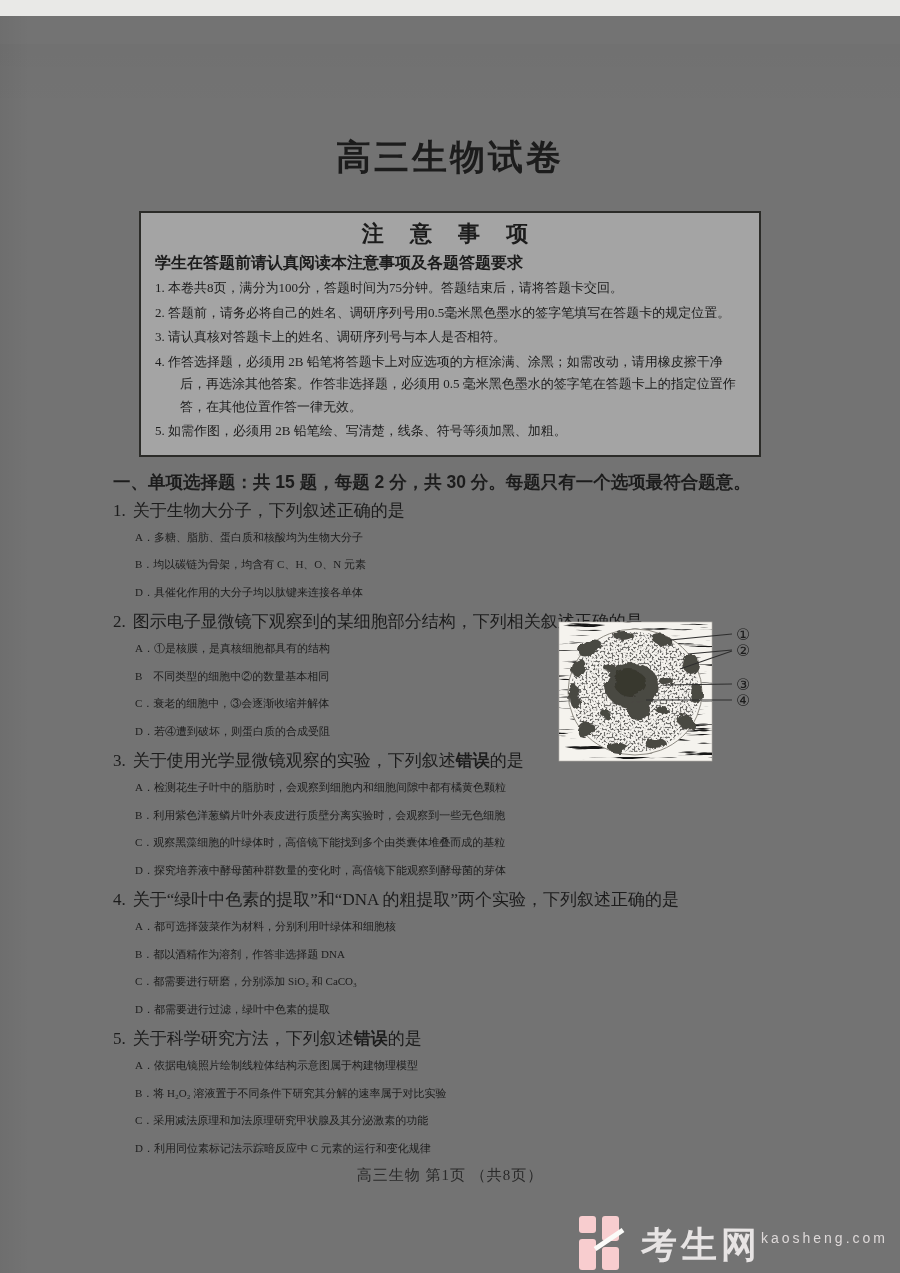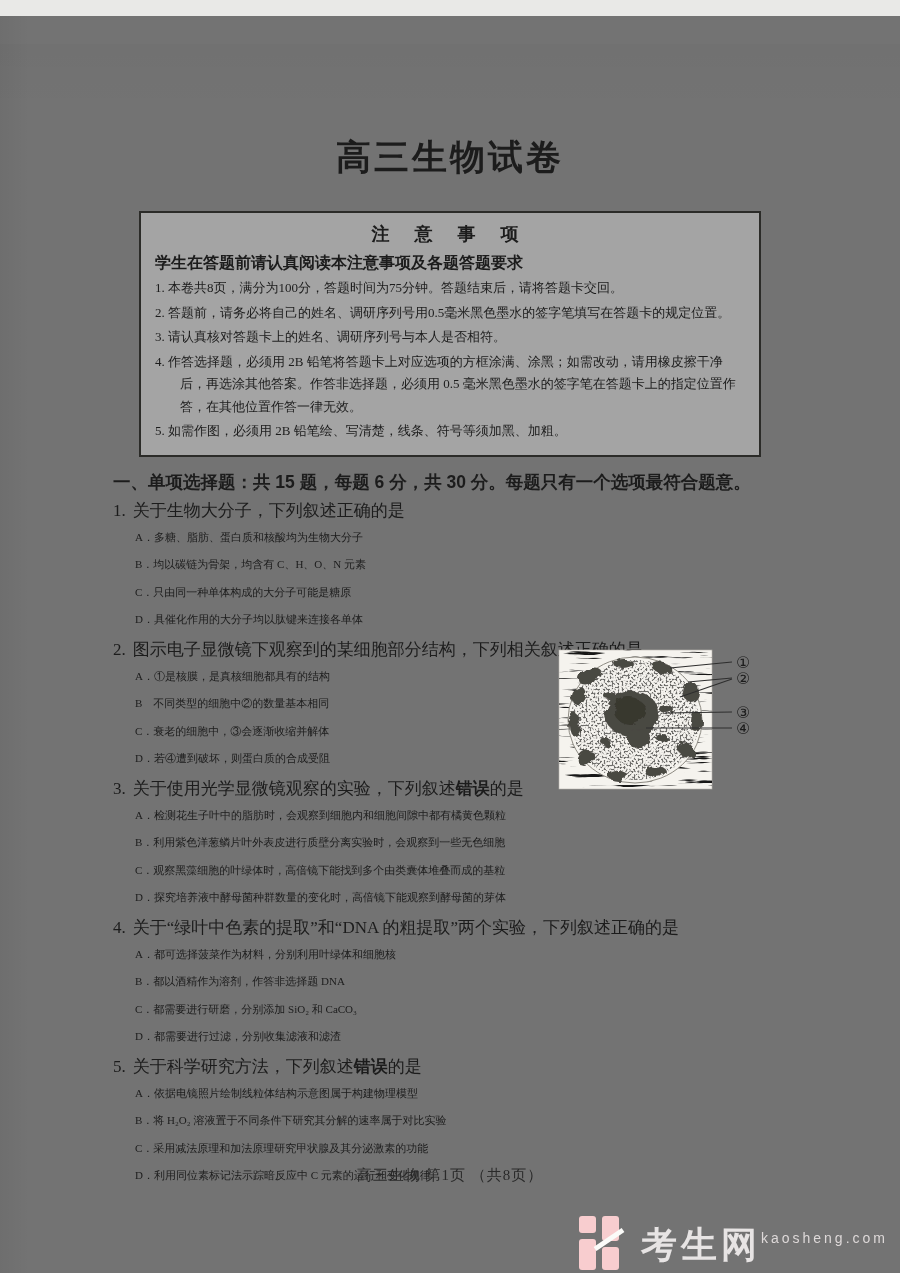--- a/index.html
+++ b/index.html
@@ -31,21 +31,21 @@
   .notice-box{
     width:590px;
     margin:30px auto 0;
     border:2px solid #2b2b28;
     padding:8px 14px 12px;
     background:rgba(255,255,255,.35);
   }
   .notice-title{
     text-align:center;
     font-family:"Liberation Sans","DejaVu Sans",sans-serif;
-    font-weight:bold;font-size:18px;letter-spacing:10px;
+    font-weight:bold;font-size:22px;letter-spacing:10px;
     line-height:26px;
   }
   .notice-sub{
     font-family:"Liberation Sans","DejaVu Sans",sans-serif;
     font-weight:bold;font-size:16px;line-height:24px;margin-top:4px;
   }
   .nitem{
     font-size:13px;line-height:22.5px;
     padding-left:25px;text-indent:-25px;margin-top:2px;
   }
@@ -94,28 +94,27 @@
     <div id="notice-items">
         <div class="nitem">1. 本卷共8页，满分为100分，答题时间为75分钟。答题结束后，请将答题卡交回。</div>
         <div class="nitem">2. 答题前，请务必将自己的姓名、调研序列号用0.5毫米黑色墨水的签字笔填写在答题卡的规定位置。</div>
         <div class="nitem">3. 请认真核对答题卡上的姓名、调研序列号与本人是否相符。</div>
         <div class="nitem">4. 作答选择题，必须用 2B 铅笔将答题卡上对应选项的方框涂满、涂黑；如需改动，请用橡皮擦干净后，再选涂其他答案。作答非选择题，必须用 0.5 毫米黑色墨水的签字笔在答题卡上的指定位置作答，在其他位置作答一律无效。</div>
         <div class="nitem">5. 如需作图，必须用 2B 铅笔绘、写清楚，线条、符号等须加黑、加粗。</div>
       </div>
   </div>
 
   <div class="content">
-    <div class="section-head">一、单项选择题：共 15 题，每题 6 分，共 30 分。每题只有一个选项最符合题意。</div>
+    <div class="section-head">一、单项选择题：共 15 题，每题 2 分，共 30 分。每题只有一个选项最符合题意。</div>
     <div id="questions">
         <div class="q">
           <div class="stem"><span class="qnum">1.</span><span>关于生物大分子，下列叙述正确的是</span></div>
           <div class="opts">
             <div class="opt">A．多糖、脂肪、蛋白质和核酸均为生物大分子</div>
             <div class="opt">B．均以碳链为骨架，均含有 C、H、O、N 元素</div>
-            <div class="opt">C．只由同一种单体构成的大分子可能是糖原</div>
             <div class="opt">D．具催化作用的大分子均以肽键来连接各单体</div>
           </div>
         </div>
         <div class="q">
           <div class="stem"><span class="qnum">2.</span><span>图示电子显微镜下观察到的某细胞部分结构，下列相关叙述正确的是</span></div>
           <div class="opts">
             <div class="opt">A．①是核膜，是真核细胞都具有的结构</div>
             <div class="opt">B　不同类型的细胞中②的数量基本相同</div>
             <div class="opt">C．衰老的细胞中，③会逐渐收缩并解体</div>
             <div class="opt">D．若④遭到破坏，则蛋白质的合成受阻</div>
@@ -188,21 +187,21 @@
             <div class="opt">C．观察黑藻细胞的叶绿体时，高倍镜下能找到多个由类囊体堆叠而成的基粒</div>
             <div class="opt">D．探究培养液中酵母菌种群数量的变化时，高倍镜下能观察到酵母菌的芽体</div>
           </div>
         </div>
         <div class="q">
           <div class="stem"><span class="qnum">4.</span><span>关于“绿叶中色素的提取”和“DNA 的粗提取”两个实验，下列叙述正确的是</span></div>
           <div class="opts">
             <div class="opt">A．都可选择菠菜作为材料，分别利用叶绿体和细胞核</div>
             <div class="opt">B．都以酒精作为溶剂，作答非选择题 DNA</div>
             <div class="opt">C．都需要进行研磨，分别添加 SiO₂ 和 CaCO₃</div>
-            <div class="opt">D．都需要进行过滤，分别收集滤液和滤渣</div>
+            <div class="opt">D．都需要进行过滤，绿叶中色素的提取</div>
           </div>
         </div>
         <div class="q">
           <div class="stem"><span class="qnum">5.</span><span>关于科学研究方法，下列叙述</span><span class="bold">错误</span><span>的是</span></div>
           <div class="opts">
             <div class="opt">A．依据电镜照片绘制线粒体结构示意图属于构建物理模型</div>
             <div class="opt">B．将 H₂O₂ 溶液置于不同条件下研究其分解的速率属于对比实验</div>
             <div class="opt">C．采用减法原理和加法原理研究甲状腺及其分泌激素的功能</div>
             <div class="opt">D．利用同位素标记法示踪暗反应中 C 元素的运行和变化规律</div>
           </div>

